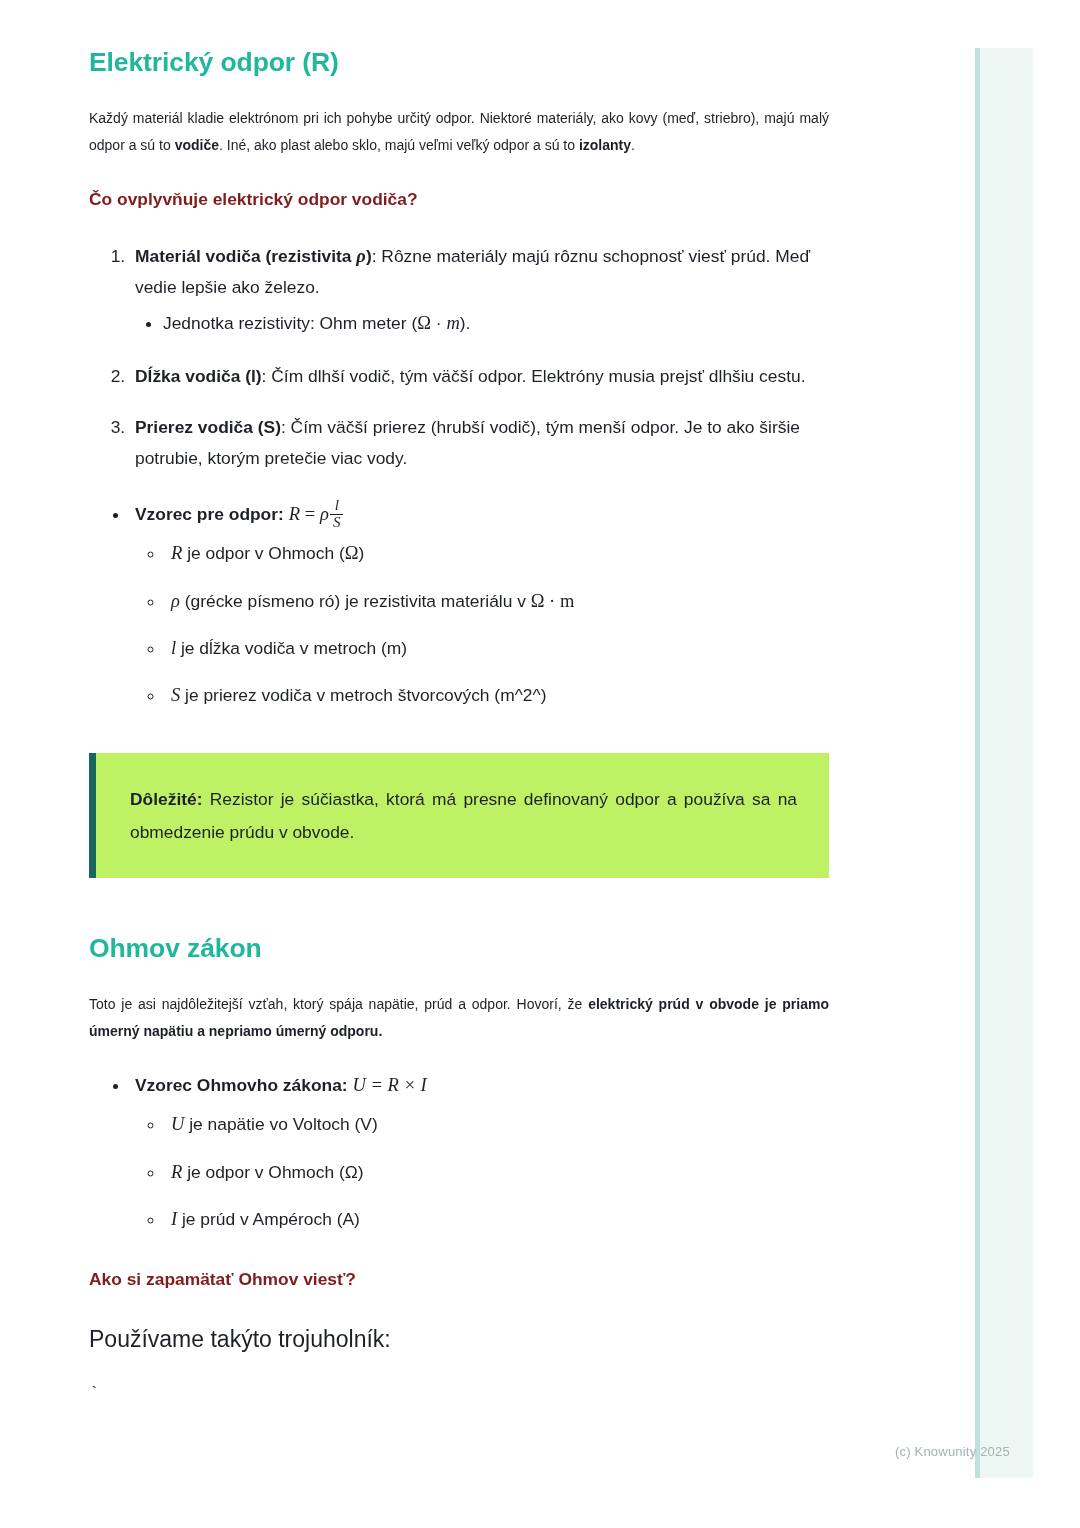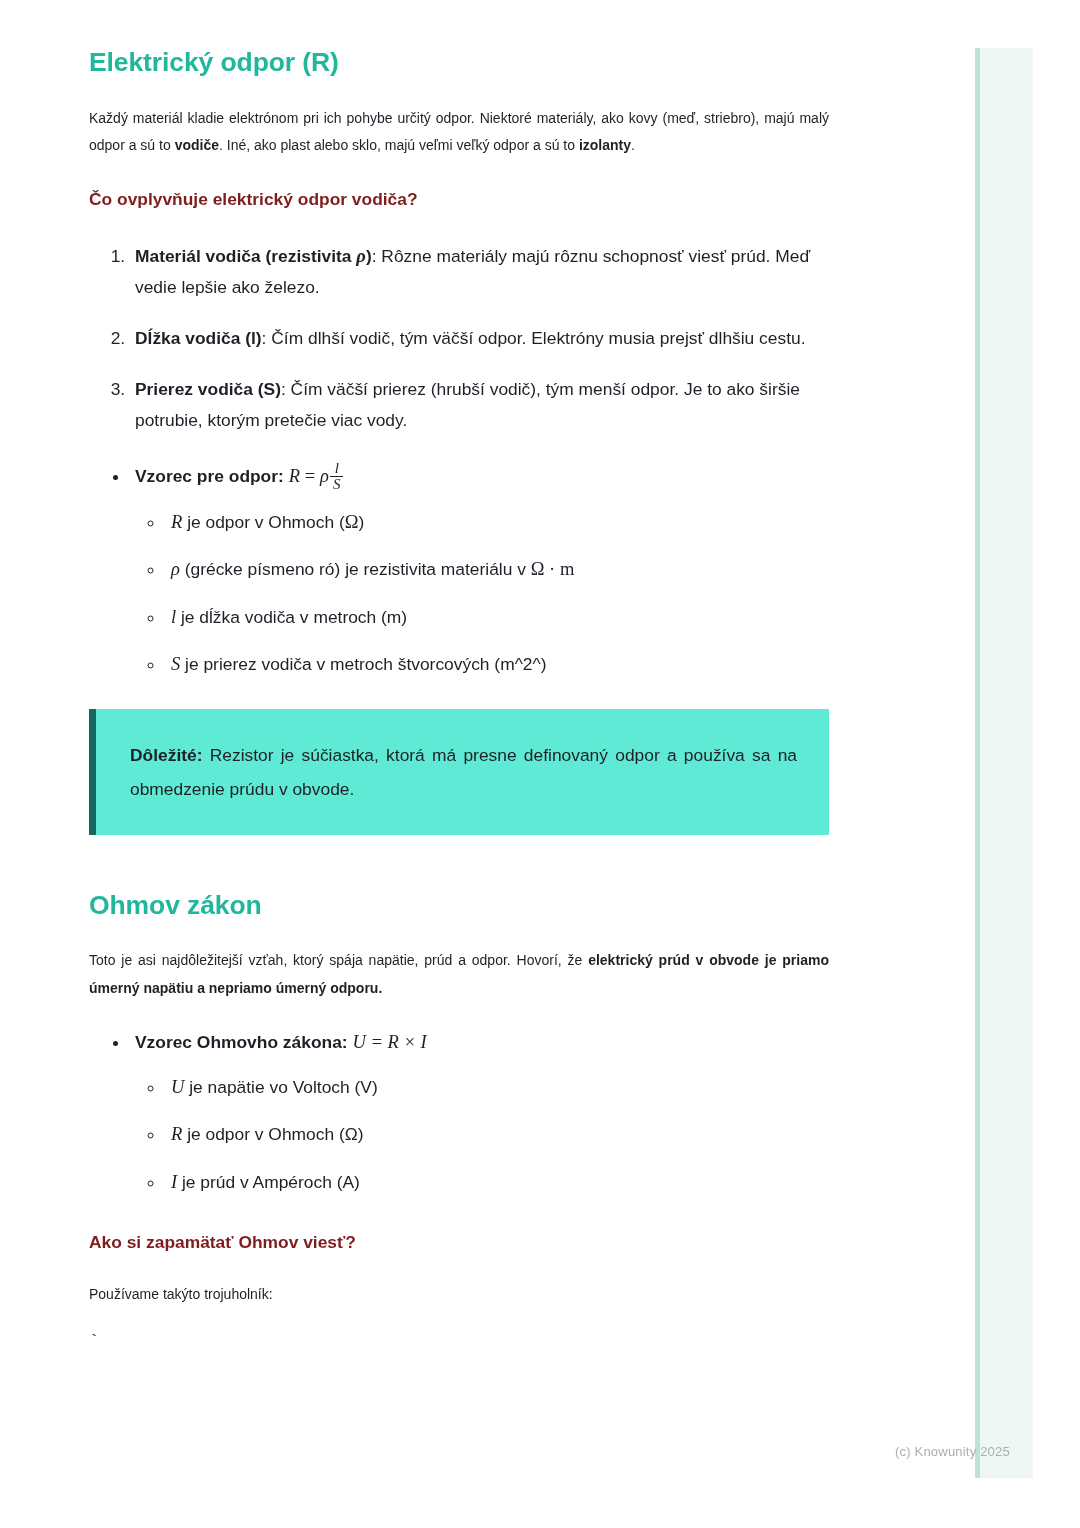--- a/index.html
+++ b/index.html
@@ -73,21 +73,21 @@
 
   p.subhead {
     font-size: 17.4px;
     line-height: 1.6;
     font-weight: bold;
     margin: 0 0 26px 0;
     color: #7f1d1d;
   }
 
   p.plain {
-    font-size: 14px;
+    font-size: 23px;
     line-height: 1.7;
     margin: 0 0 26px 0;
   }
 
   b, strong { font-weight: bold; }
 
   
   .m {
     font-family: "Liberation Serif", serif;
     font-style: italic;
@@ -153,28 +153,27 @@
   ul.circle-list {
     list-style: circle;
     margin: 6px 0 0 0;
     padding-left: 30px;
   }
   ul.circle-list > li {
     font-size: 17.4px;
     line-height: 1.8;
     margin-bottom: 14px;
     padding-left: 6px;
-    margin-top: 12px;
   }
   ul.circle-list > li:last-child { margin-bottom: 0; }
 
   
   .callout {
-    margin: 28px 0 0 0;
-    background: #5eead4;
+    margin: 40px 0 0 0;
+    background: #bef264;
     border-left: 7px solid #16685e;
     padding: 30px 32px 28px 34px;
     box-sizing: border-box;
   }
   .callout p {
     margin: 0;
     font-size: 17.4px;
     line-height: 1.95;
     text-align: justify;
     color: #1d2127;
@@ -212,20 +211,23 @@
   <div class="content">
 
     <h1 class="doc-h1">Elektrický odpor (R)</h1>
 
     <p class="body"><span>Každý materiál kladie elektrónom pri ich pohybe určitý odpor. Niektoré materiály, ako kovy (meď, striebro), majú malý odpor a sú to </span><b>vodiče</b><span>. Iné, ako plast alebo sklo, majú veľmi veľký odpor a sú to </span><b>izolanty</b><span>.</span></p>
 
     <p class="subhead">Čo ovplyvňuje elektrický odpor vodiča?</p>
 
     <ol class="num-list">
       <li><b><span>Materiál vodiča (rezistivita </span><span class="m">ρ</span><span>)</span></b><span>: Rôzne materiály majú rôznu schopnosť viesť prúd. Meď vedie lepšie ako železo.</span>
+        <ul class="sub-disc">
+          <li><span>Jednotka rezistivity: Ohm meter (</span><span class="mup">Ω</span><span> · </span><span class="m">m</span><span>).</span></li>
+        </ul>
       </li>
       <li><b>Dĺžka vodiča (l)</b><span>: Čím dlhší vodič, tým väčší odpor. Elektróny musia prejsť dlhšiu cestu.</span></li>
       <li><b>Prierez vodiča (S)</b><span>: Čím väčší prierez (hrubší vodič), tým menší odpor. Je to ako širšie potrubie, ktorým pretečie viac vody.</span></li>
     </ol>
 
     <ul class="bullet-list">
       <li><b>Vzorec pre odpor:</b>
         <span class="m">R</span>
         <span class="mup">=</span>
         <span class="m">ρ</span><span class="frac">

